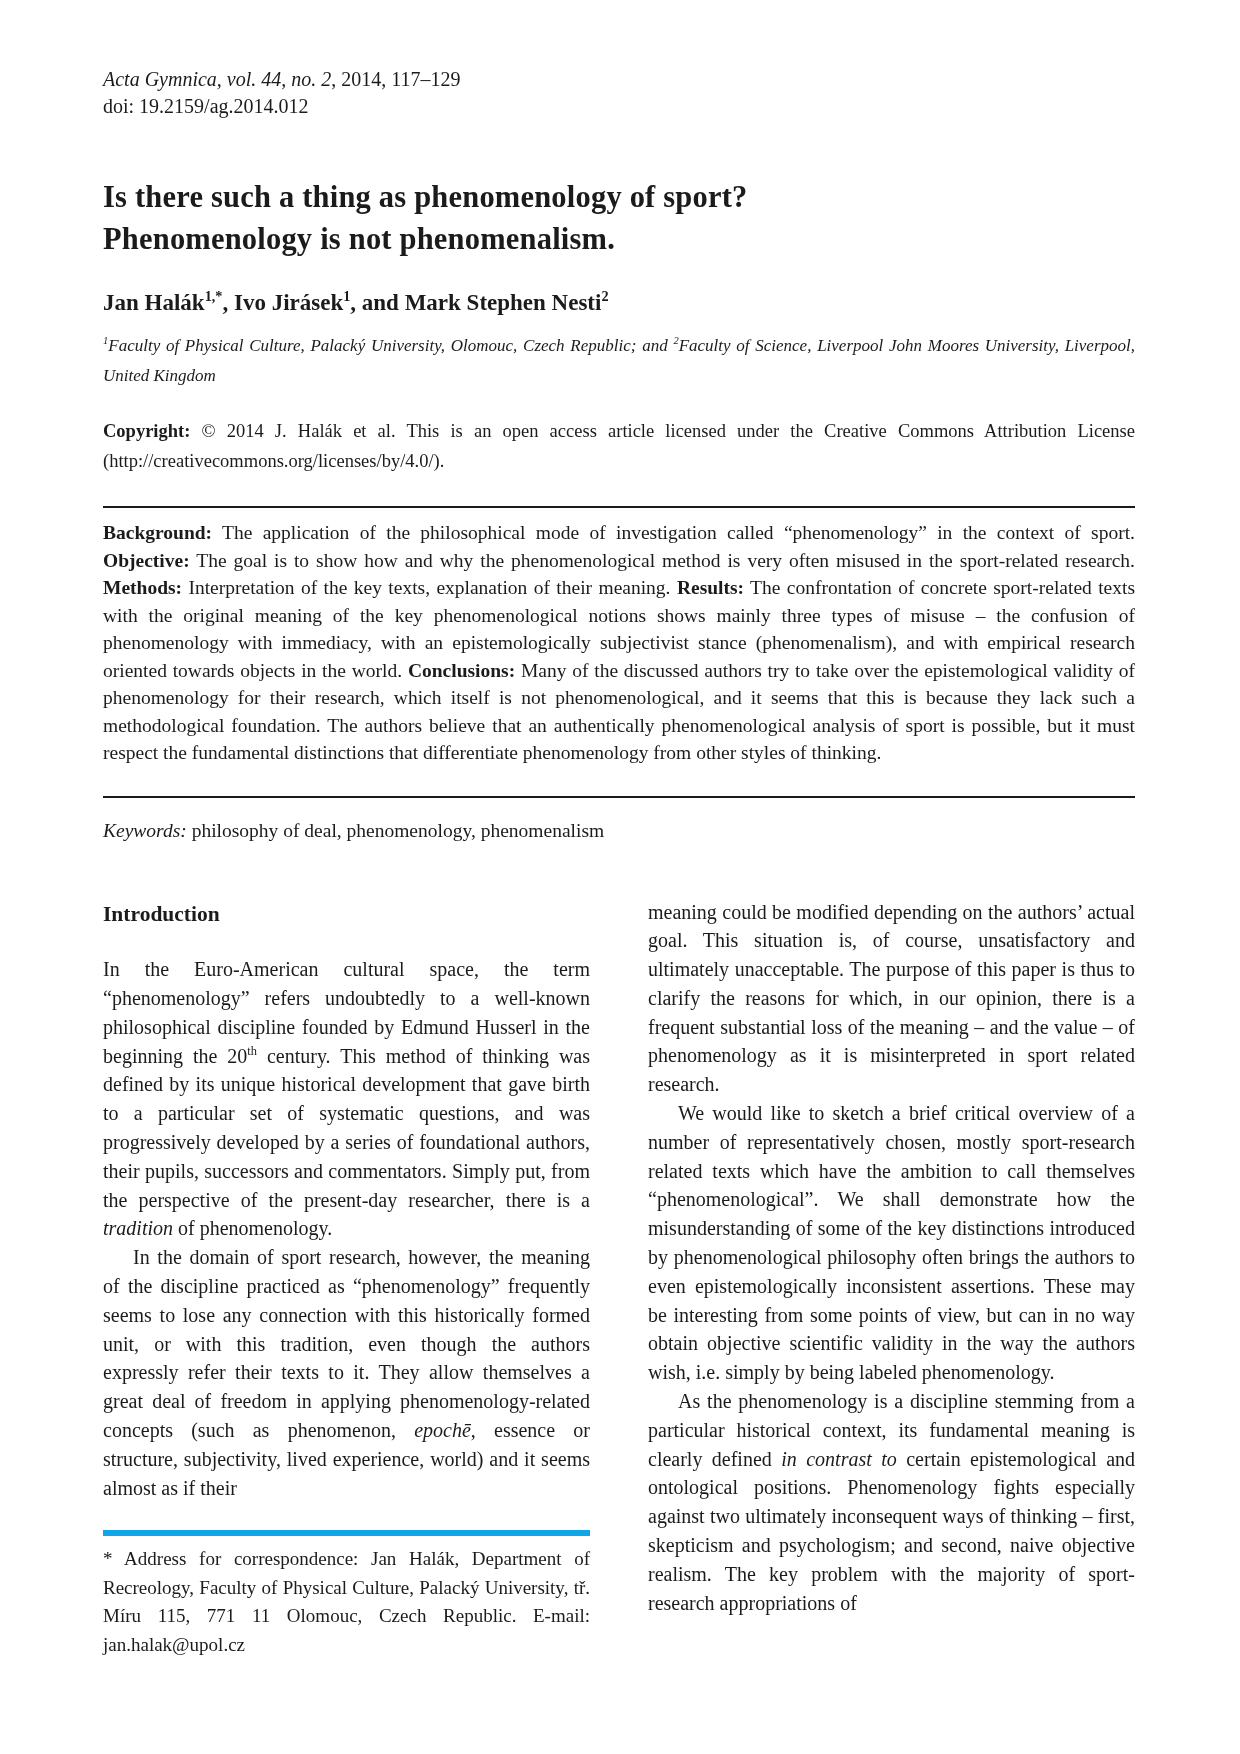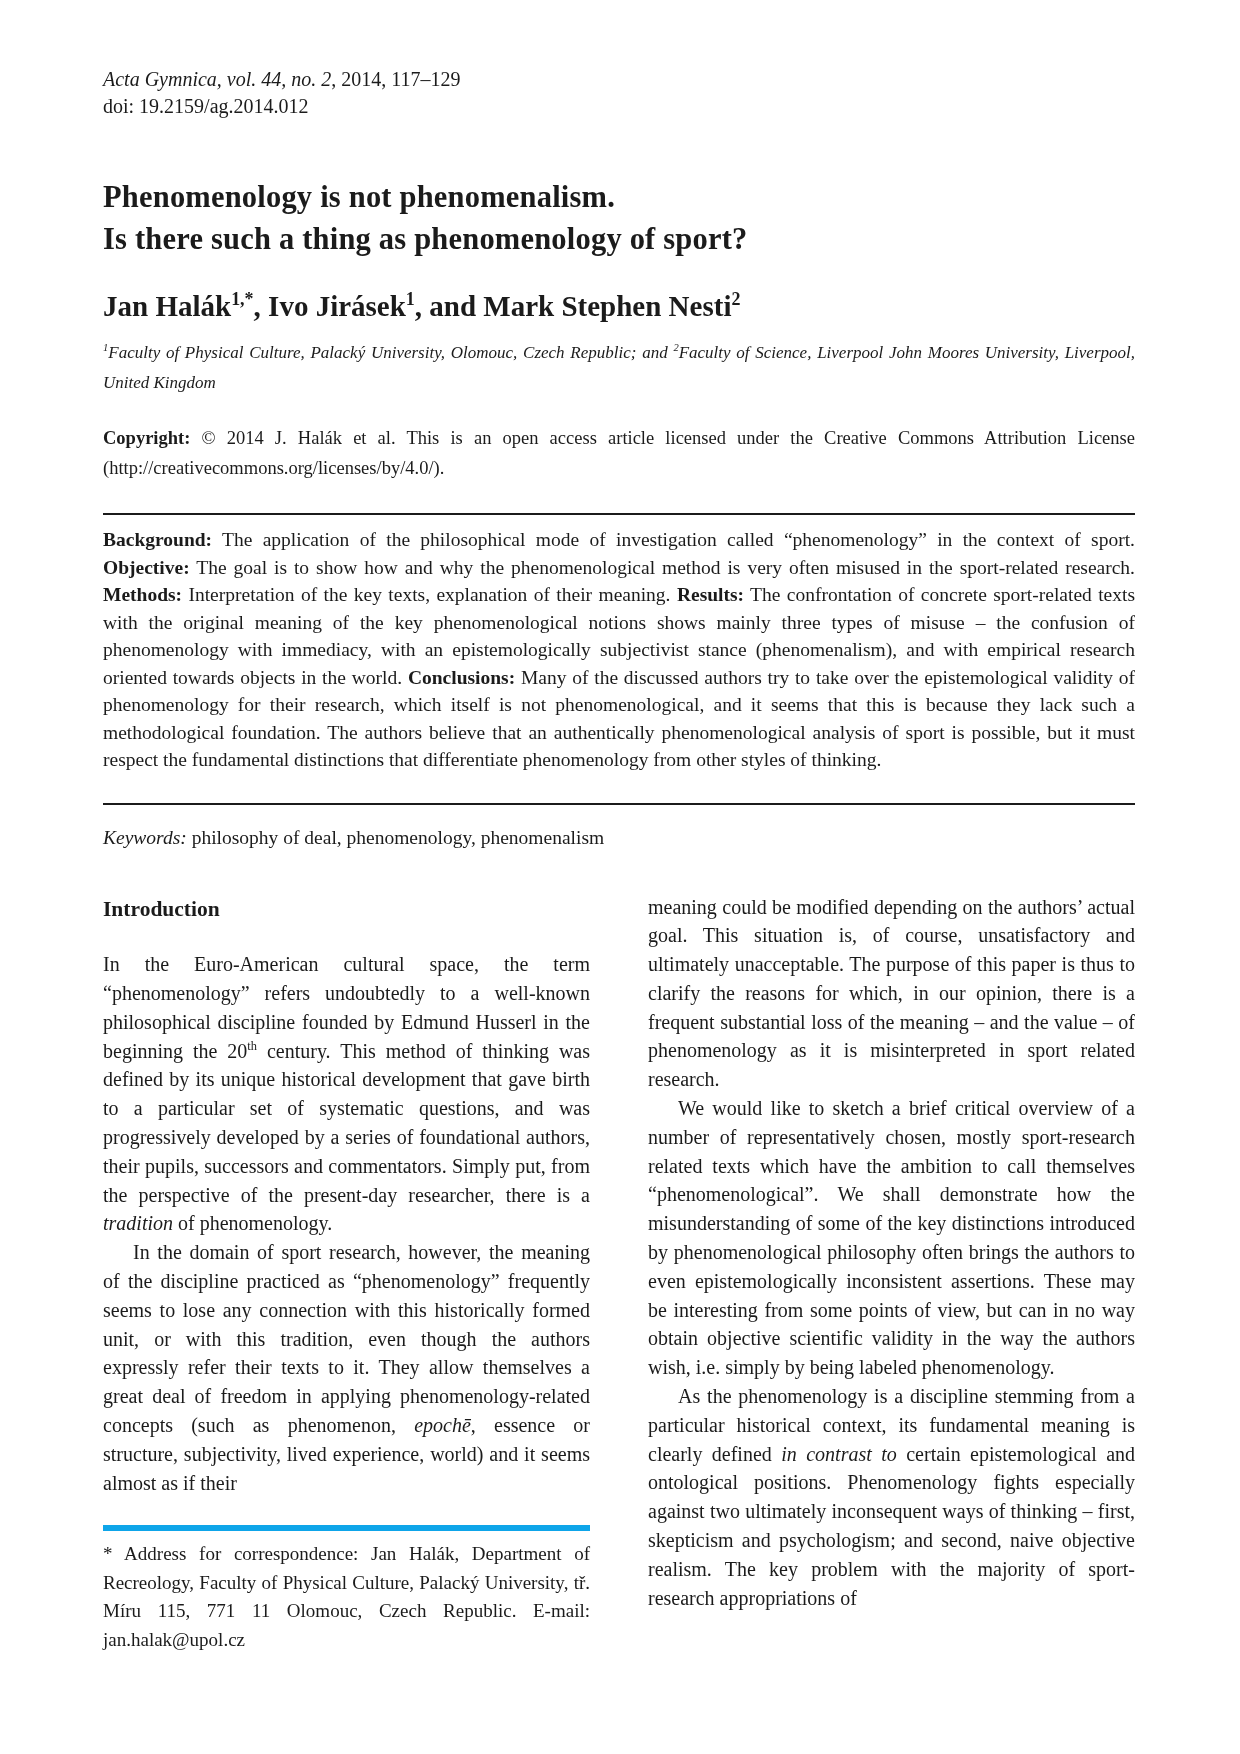--- a/index.html
+++ b/index.html
@@ -28,21 +28,21 @@
   h1 {
     margin: 56px 0 0 0;
     font-size: 30.5px;
     line-height: 42px;
     font-weight: bold;
     letter-spacing: 0.2px;
   }
   .tline { display: block; }
   .authors {
     margin-top: 30px;
-    font-size: 29px;
+    font-size: 23px;
     font-weight: bold;
   }
   sup {
     font-size: 0.62em;
     vertical-align: super;
     line-height: 0;
   }
   .affiliation {
     margin-top: 15px;
     font-size: 17px;
@@ -63,21 +63,21 @@
     padding: 11px 0 29px 0;
     font-size: 19.5px;
     line-height: 27.5px;
     text-align: justify;
   }
   .keywords {
     margin-top: 22px;
     font-size: 19.5px;
   }
   .columns {
-    margin-top: 44px;
+    margin-top: 56px;
     display: flex;
     gap: 58px;
   }
   .col {
     width: 487px;
     font-size: 20px;
     line-height: 28.8px;
     text-align: justify;
     hyphens: auto;
     -webkit-hyphens: auto;
@@ -103,22 +103,22 @@
 <body>
 
 <div class="page">
 
   <div class="journal-head">
     <div><span class="it">Acta Gymnica, vol. 44, no. 2</span><span>, 2014, 117–129</span></div>
     <div>doi: 19.2159/ag.2014.012</div>
   </div>
 
   <h1>
+    <span class="tline">Is there such a thing as phenomenology of sport?</span>
     <span class="tline">Phenomenology is not phenomenalism.</span>
-    <span class="tline">Is there such a thing as phenomenology of sport?</span>
   </h1>
 
   <div class="authors"><span>Jan Halák</span><sup>1,*</sup><span>, Ivo Jirásek</span><sup>1</sup><span>, and Mark Stephen Nesti</span><sup>2</sup></div>
 
   <div class="affiliation"><sup>1</sup><span>Faculty of Physical Culture, Palacký University, Olomouc, Czech Republic; and </span><sup>2</sup><span>Faculty of Science, Liverpool John Moores University, Liverpool, United Kingdom</span></div>
 
   <div class="copyright"><b>Copyright:</b><span> © 2014 J. Halák et al. This is an open access article licensed under the Creative Commons Attribution License (http://creativecommons.org/licenses/by/4.0/).</span></div>
 
   <div class="abstract"><b>Background:</b><span> The application of the philosophical mode of investigation called “phenomenology” in the context of sport. </span><b>Objective:</b><span> The goal is to show how and why the phenomenological method is very often misused in the sport-related research. </span><b>Methods:</b><span> Interpretation of the key texts, explanation of their meaning.  </span><b>Results:</b><span> The confrontation of concrete sport-related texts with the original meaning of the key phenomenological notions shows mainly three types of misuse – the confusion of phenomenology with immediacy, with an epistemologically subjectivist stance (phenomenalism), and with empirical research oriented towards objects in the world. </span><b>Conclusions:</b><span> Many of the discussed authors try to take over the epistemological validity of phenomenology for their research, which itself is not phenomenological, and it seems that this is because they lack such a methodological foundation. The authors believe that an authentically phenomenological analysis of sport is possible, but it must respect the fundamental distinctions that differentiate phenomenology from other styles of thinking.</span></div>
 

